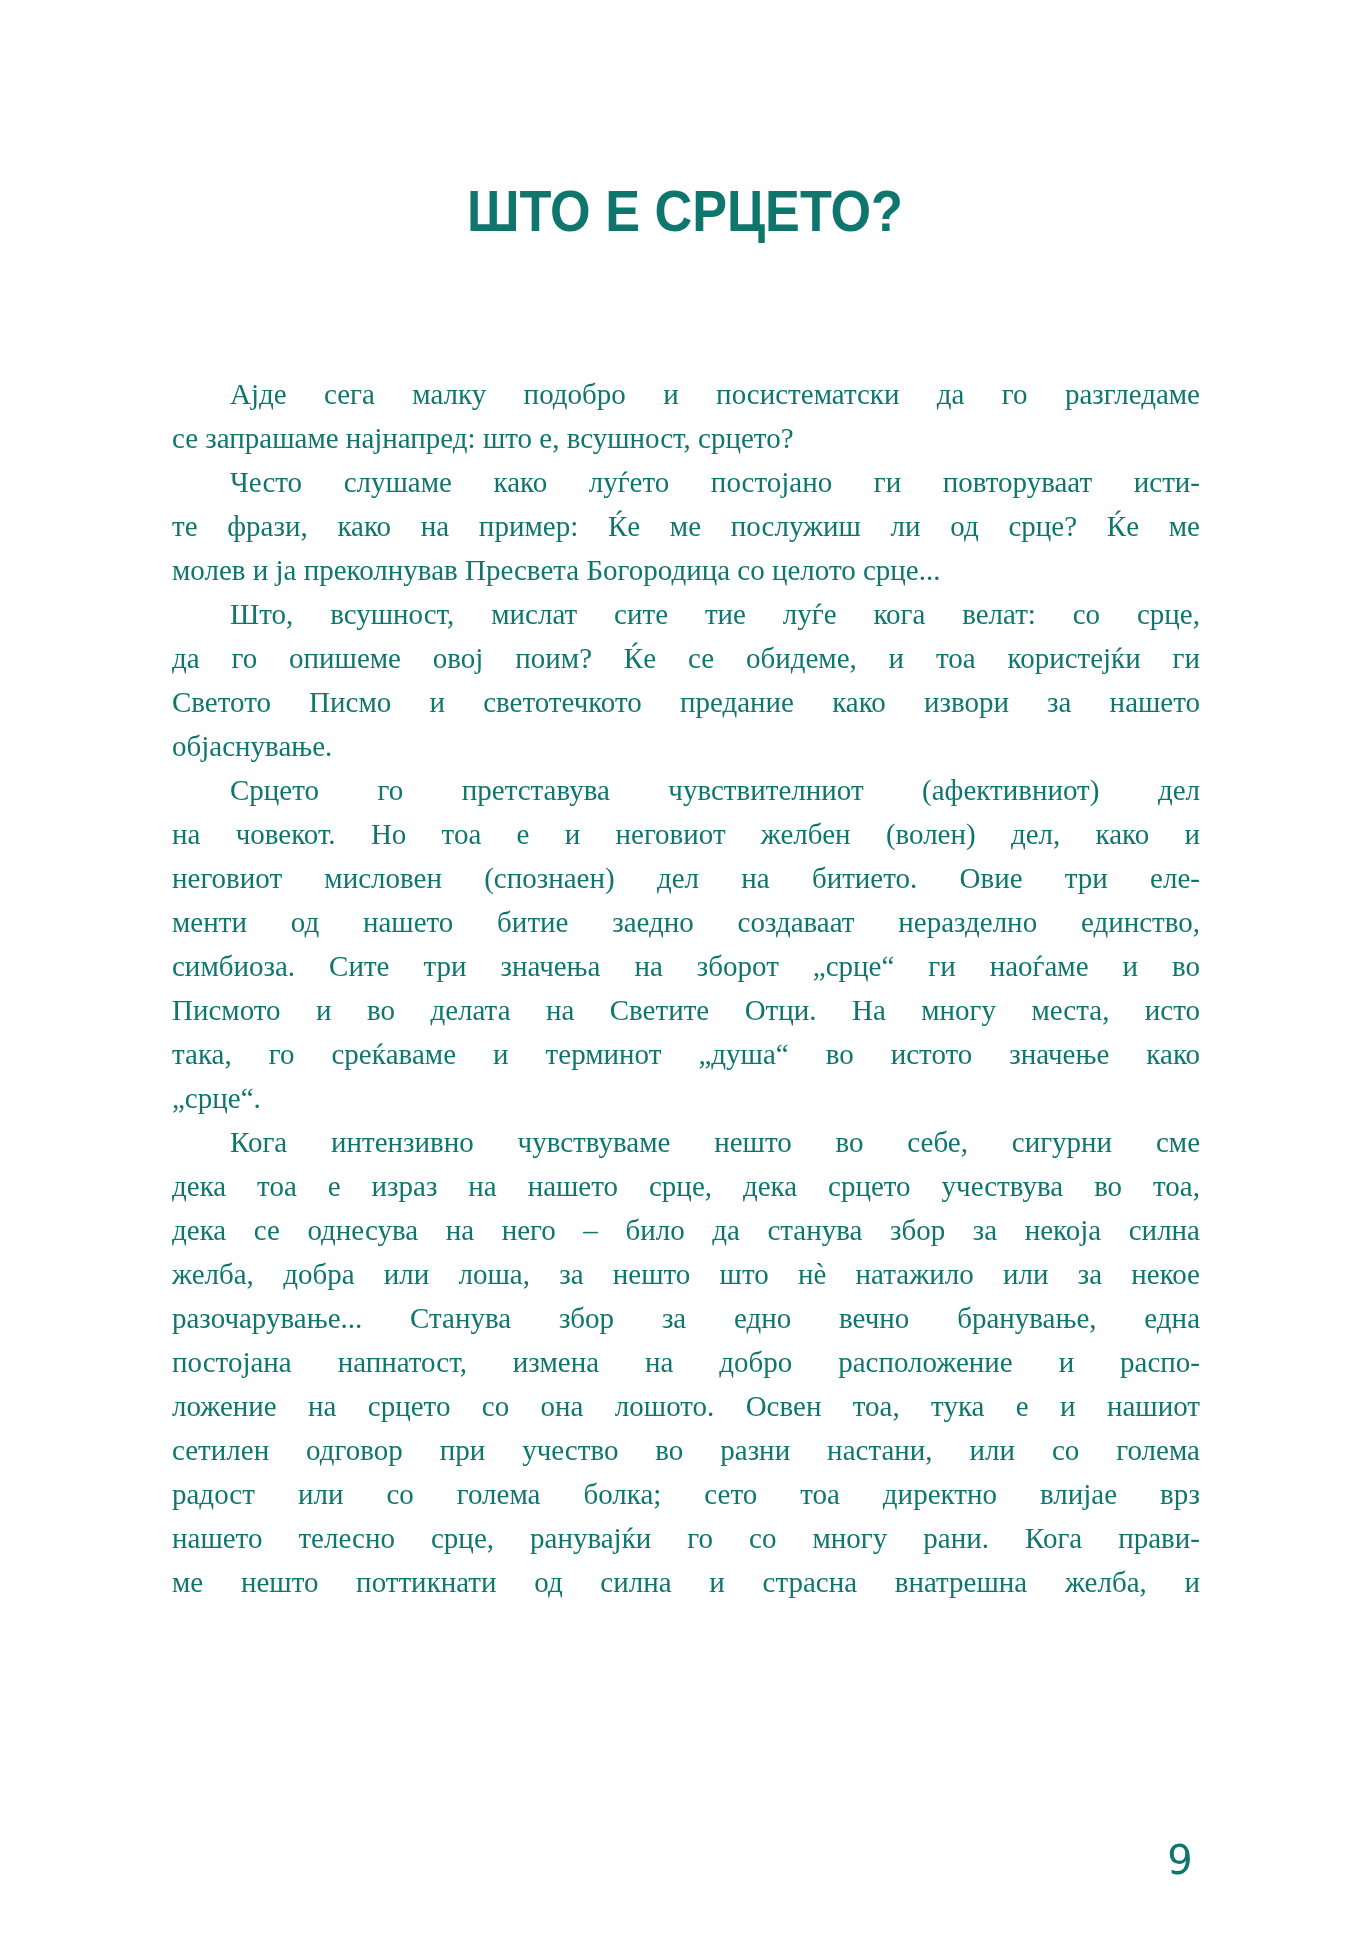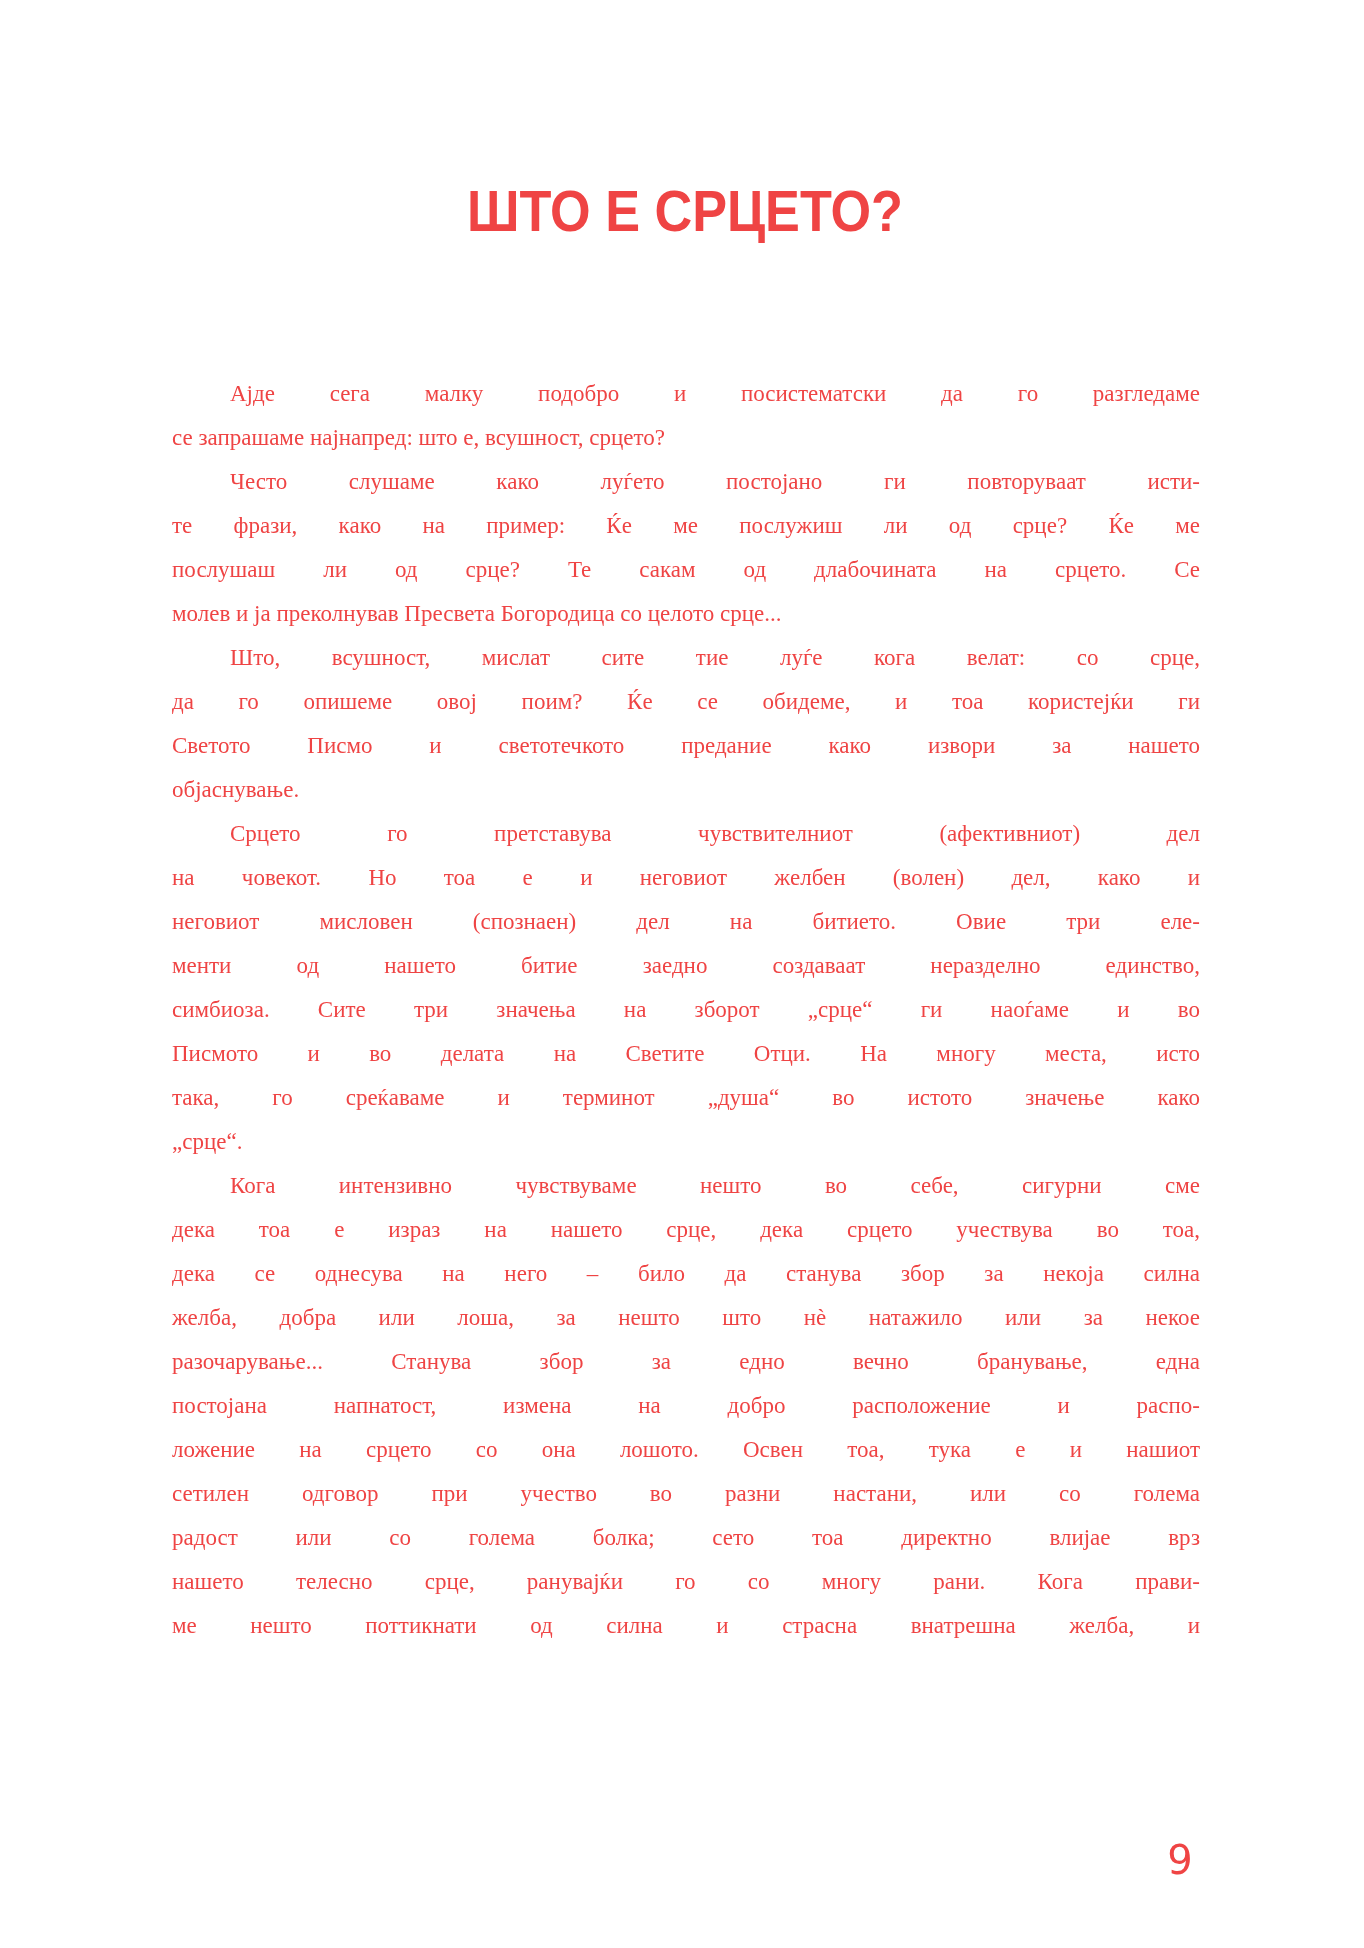--- a/index.html
+++ b/index.html
@@ -6,21 +6,21 @@
   html, body {
     margin: 0;
     padding: 0;
     background: #ffffff;
   }
   .page {
     position: relative;
     width: 1364px;
     height: 1948px;
     background: #ffffff;
-    color: #ef4444;
+    color: #0f766e;
     overflow: hidden;
     font-family: "Liberation Serif", serif;
   }
   .chapter-title {
     position: absolute;
     top: 182px;
     left: 170px;
     width: 1030px;
     margin: 0;
     text-align: center;
@@ -31,21 +31,21 @@
     letter-spacing: 0px;
     transform: scaleX(0.9);
     transform-origin: 50% 0;
     white-space: nowrap;
   }
   .page-body {
     position: absolute;
     top: 372px;
     left: 172px;
     width: 1028px;
-    font-size: 23px;
+    font-size: 29px;
     line-height: 44px;
   }
   .text-line {
     height: 44px;
     text-align: justify;
     text-align-last: justify;
     overflow: visible;
   }
   .text-line.first {
     text-indent: 58px;
@@ -69,21 +69,20 @@
 <body>
 
 <div class="page">
   <h1 class="chapter-title">ШТО Е СРЦЕТО?</h1>
 
   <div class="page-body" id="page-body">
       <div class="text-line first">Ајде сега малку подобро и посистематски да го разгледаме</div>
       <div class="text-line last">се запрашаме најнапред: што е, всушност, срцето?</div>
       <div class="text-line first">Често слушаме како луѓето постојано ги повторуваат исти-</div>
       <div class="text-line">те фрази, како на пример: Ќе ме послужиш ли од срце? Ќе ме</div>
-      <div class="text-line">послушаш ли од срце? Те сакам од длабочината на срцето. Се</div>
       <div class="text-line last">молев и ја преколнував Пресвета Богородица со целото срце...</div>
       <div class="text-line first">Што, всушност, мислат сите тие луѓе кога велат: со срце,</div>
       <div class="text-line">да го опишеме овој поим? Ќе се обидеме, и тоа користејќи ги</div>
       <div class="text-line">Светото Писмо и светотечкото предание како извори за нашето</div>
       <div class="text-line last">објаснување.</div>
       <div class="text-line first">Срцето го претставува чувствителниот (афективниот) дел</div>
       <div class="text-line">на човекот. Но тоа е и неговиот желбен (волен) дел, како и</div>
       <div class="text-line">неговиот мисловен (спознаен) дел на битието. Овие три еле-</div>
       <div class="text-line">менти од нашето битие заедно создаваат неразделно единство,</div>
       <div class="text-line">симбиоза. Сите три значења на зборот „срце“ ги наоѓаме и во</div>

